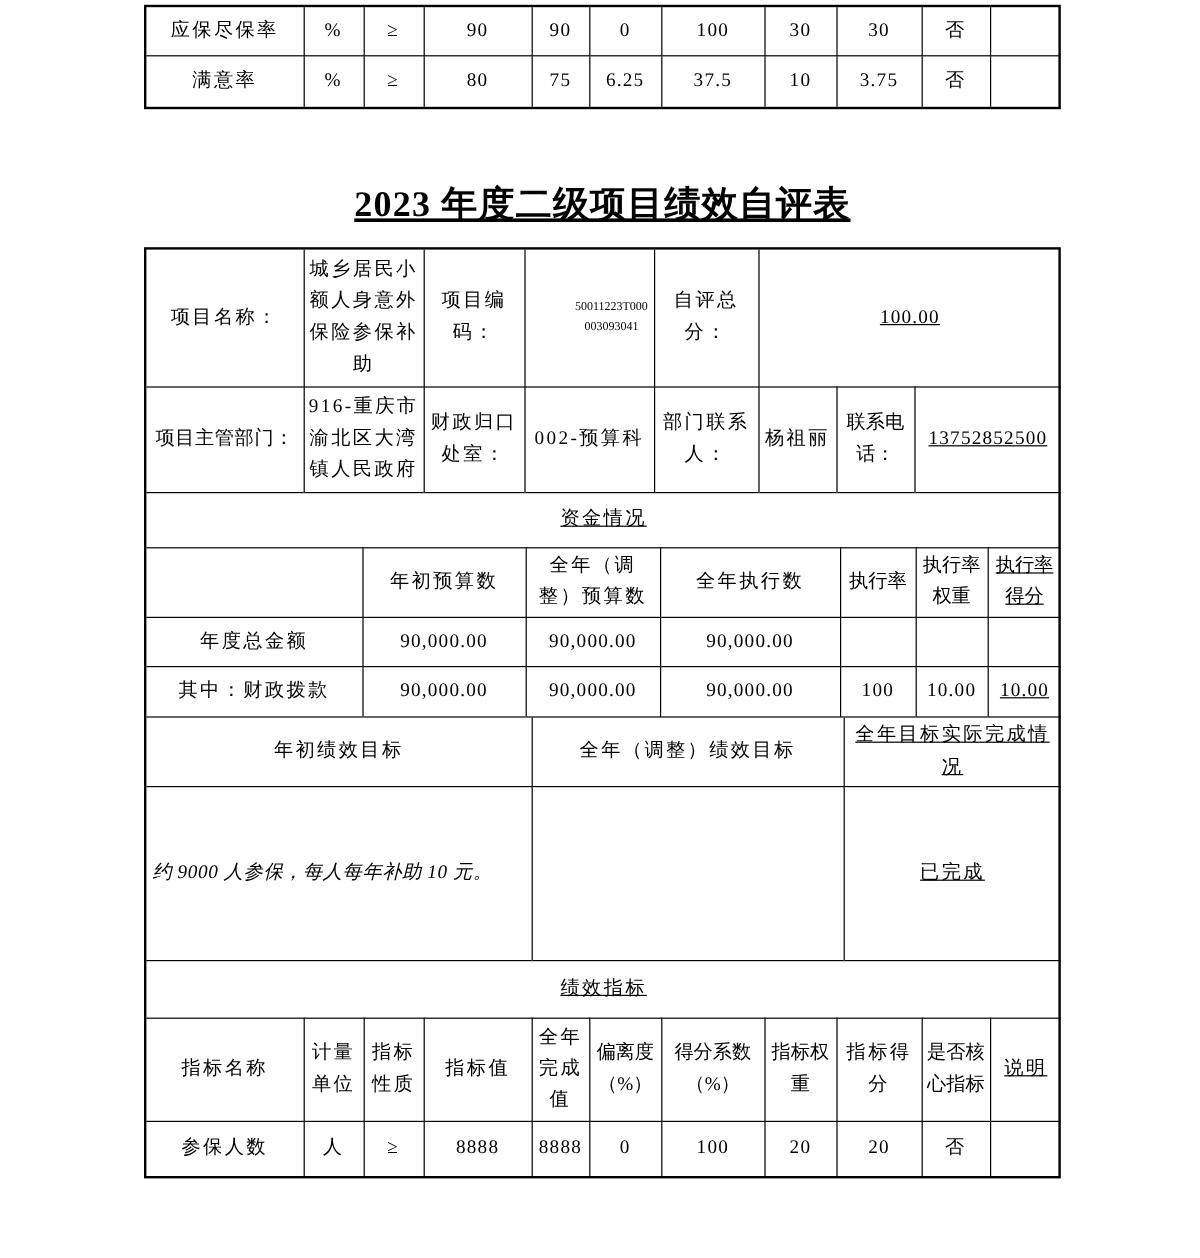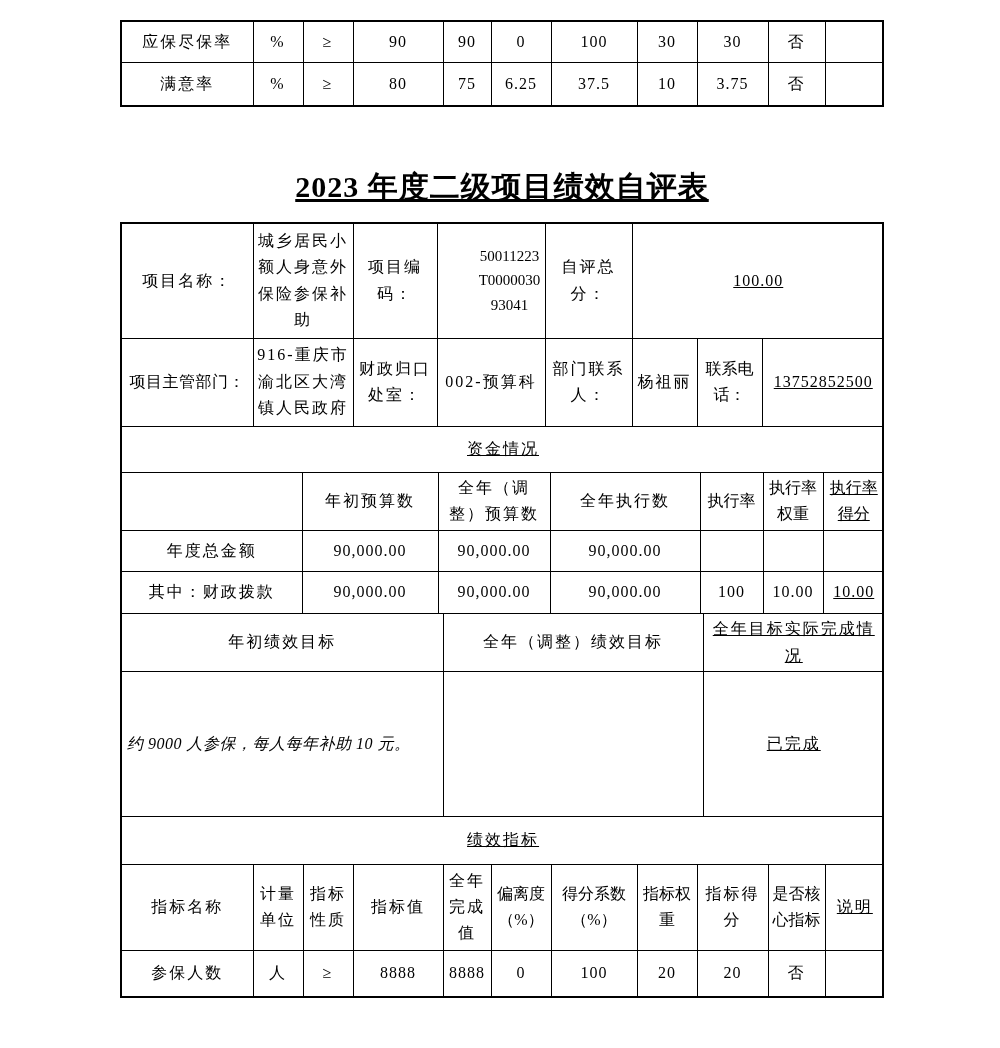--- a/index.html
+++ b/index.html
@@ -9,21 +9,21 @@
     width: 1000px;
     height: 1048px;
     background: #ffffff;
     color: #000;
     font-family: "Liberation Serif", "DejaVu Serif", serif;
     overflow: hidden;
   }
   .content {
     position: absolute;
     left: 120px;
-    top: 20px;
+    top: 4px;
     width: 764px;
   }
   .tbl-wrap { border: 2px solid #000; }
   .tbl-wrap table {
     border-collapse: collapse;
     table-layout: fixed;
     width: 100%;
   }
   .tbl-wrap table:not(:last-child) { border-bottom: 1px solid #000; }
   td {
@@ -43,21 +43,21 @@
   .title {
     text-align: center;
     font-size: 30px;
     font-weight: bold;
     letter-spacing: 1px;
     margin: 60px 0 16px 0;
     line-height: 1.3;
     text-decoration: underline;
   }
   .num { letter-spacing: 1px; margin-top: 36px; }
-  .code { letter-spacing: 0; word-break: break-all; font-size: 15px; padding-left: 40px; }
+  .code { letter-spacing: 0; word-break: break-all; font-size: 10px; padding-left: 40px; }
   .ls0 { letter-spacing: 0; }
   .tight { letter-spacing: 0.5px; }
   .left { text-align: left; padding-left: 5px; font-style: italic; }
   .banner { letter-spacing: 2px; }
 </style>
 </head>
 <body>
 
 <div class="page">
   <div class="content">

